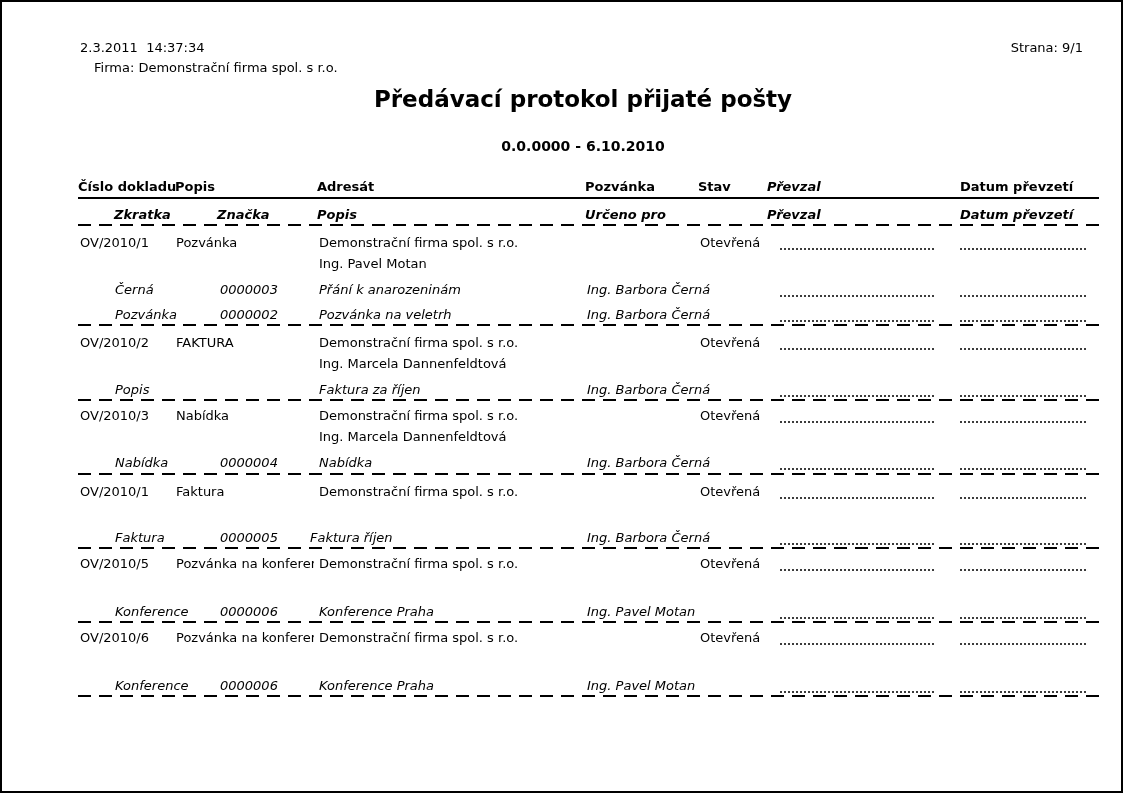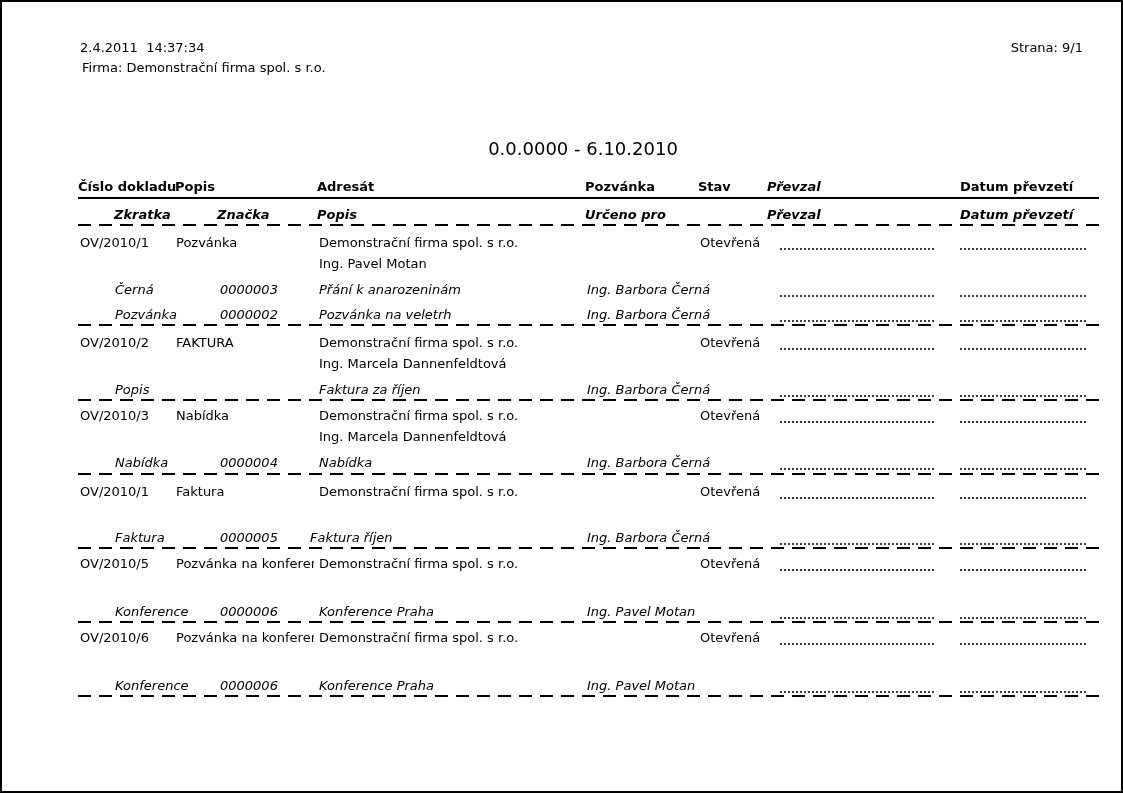--- a/index.html
+++ b/index.html
@@ -8,38 +8,39 @@
     background:#ffffff; border:2px solid #000;
     font-family:"DejaVu Sans","Liberation Sans",sans-serif;
     color:#000; overflow:hidden;
   }
   .cell{position:absolute; white-space:pre; font-size:13px; line-height:16px;}
   .b{font-weight:bold;}
   .i{font-style:italic;}
   .r{text-align:right;}
   .clip{overflow:hidden;}
   .title{position:absolute; left:40px; width:1082px; text-align:center; font-size:23px; font-weight:bold; white-space:pre;}
-  .subtitle{position:absolute; left:40px; width:1082px; text-align:center; font-size:18px; font-weight:normal; white-space:pre;}
+  .subtitle{position:absolute; left:40px; width:1082px; text-align:center; font-size:14px; font-weight:bold; white-space:pre;}
   .solid{position:absolute; left:76px; width:1021px; height:2px; background:#000;}
   .dash{position:absolute; left:76px; width:1021px; height:2px;
     background:repeating-linear-gradient(to right,#000 0 13px,transparent 13px 21px);}
   .dots{position:absolute; height:2px;
     background:repeating-linear-gradient(to right,#3c3c3c 0 2px,transparent 2px 4px);}
   .dots.p{left:778px; width:155px;}
   .dots.d{left:958px; width:127px;}
 </style>
 </head>
 <body>
 
 <div class="page">
 
-  <span class="cell" style="top:38px;left:78px">2.4.2011  14:37:34</span>
-  <span class="cell" style="top:58px;left:80px">Firma: Demonstrační firma spol. s r.o.</span>
+  <span class="cell" style="top:38px;left:78px">2.3.2011  14:37:34</span>
+  <span class="cell" style="top:58px;left:92px">Firma: Demonstrační firma spol. s r.o.</span>
   <span class="cell r" style="top:38px;right:38px">Strana: 9/1</span>
 
+  <div class="title" style="top:84px">Předávací protokol přijaté pošty</div>
   <div class="subtitle" style="top:136px">0.0.0000 - 6.10.2010</div>
 
   <span class="cell b" style="top:177px;left:76px">Číslo dokladu</span>
   <span class="cell b" style="top:177px;left:173px">Popis</span>
   <span class="cell b" style="top:177px;left:315px">Adresát</span>
   <span class="cell b" style="top:177px;left:583px">Pozvánka</span>
   <span class="cell b" style="top:177px;left:696px">Stav</span>
   <span class="cell b i" style="top:177px;left:765px">Převzal</span>
   <span class="cell b clip" style="top:177px;left:958px;width:139px">Datum převzetí</span>
   <div class="solid" style="top:195px"></div>

